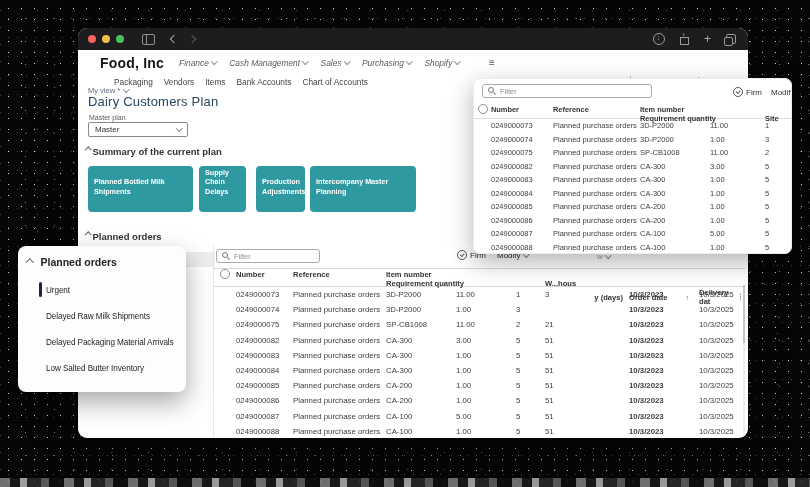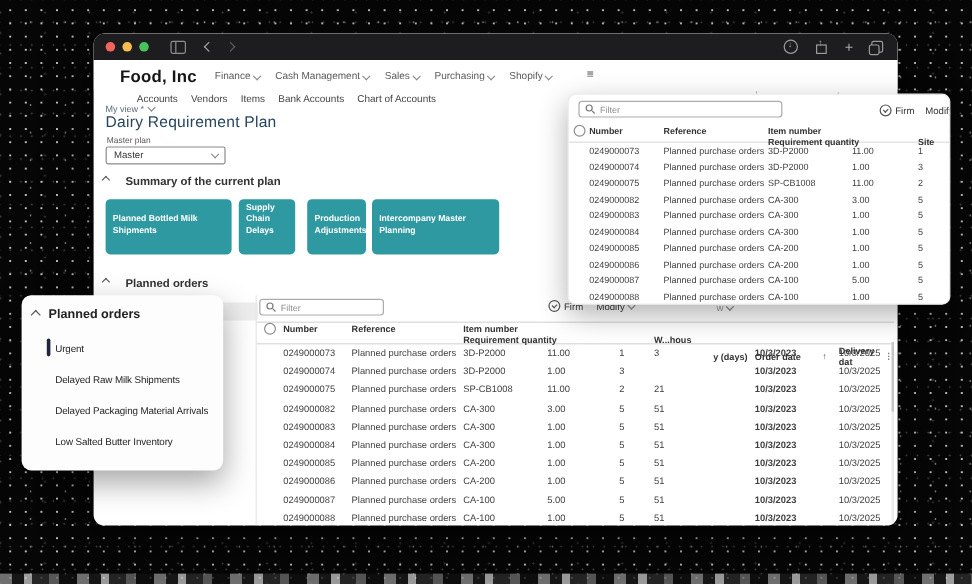--- a/index.html
+++ b/index.html
@@ -32,38 +32,38 @@
   .share{width:9px;height:11px;position:relative;}
   .share::before{content:"";position:absolute;left:0;top:3px;width:7px;height:6px;border:1px solid #9a9a9a;}
   .share::after{content:"↑";position:absolute;left:1.6px;top:-3px;font-size:8px;color:#9a9a9a;}
   .plus{color:#a8a8a8;font-size:12px;line-height:10px;}
   .tabs{width:8px;height:8px;border:1px solid #9a9a9a;border-radius:2px;position:relative;margin-right:2px;}
   .tabs::before{content:"";position:absolute;left:-3px;top:2px;width:7px;height:7px;border:1px solid #9a9a9a;border-radius:2px;background:#1d1d1f;}
   
   .appbar{height:25px;display:flex;align-items:center;padding-left:22px;background:#fff;}
   .brand{font-size:14px;font-weight:bold;color:#161616;margin-right:15px;letter-spacing:.2px;}
   .menus{display:flex;align-items:center;}
-  .menu{font-size:8.4px;color:#5a5a5a;margin-right:13px;display:flex;align-items:flex-end;gap:3px;cursor:default;}
+  .menu{font-size:8.4px;color:#5a5a5a;margin-right:13px;display:flex;align-items:center;gap:3px;cursor:default;font-style:italic;}
   .chev{display:inline-block;width:3.5px;height:3.5px;border-right:1px solid #8a8a8a;border-bottom:1px solid #8a8a8a;}
   .chev.dn{transform:rotate(45deg);margin-bottom:2px;}
   .chev.up{transform:rotate(225deg);margin-top:2px;border-color:#555;}
   .burger{margin-left:16px;font-size:10px;color:#555;}
   .subnav{position:relative;height:13px;display:flex;align-items:center;padding-left:36px;}
   #subnav-items{display:flex;gap:11px;}
   .snav{font-size:8.3px;color:#454545;}
   .vdiv{position:absolute;left:552px;top:1px;width:1px;height:9px;background:#bdbdbd;}
   .diag{position:absolute;left:612px;top:1px;width:10px;height:10px;}
   .diag::before{content:"";position:absolute;left:-1px;top:4.5px;width:12px;height:1px;background:#ababab;transform:rotate(-45deg);}
   
   .viewrow{position:absolute;left:10px;top:58px;font-size:7.5px;color:#5b6b80;display:flex;align-items:center;gap:4px;}
   .pagetitle{position:absolute;left:10px;top:66px;font-size:13px;color:#29455e;letter-spacing:.2px;}
   .fieldlabel{position:absolute;left:11px;top:86px;font-size:7px;color:#585858;}
   .select{position:absolute;left:10px;top:94px;width:100px;height:15px;border:1px solid #8a8a8a;border-radius:2px;
     display:flex;align-items:center;justify-content:space-between;padding:1px 6px;font-size:8px;color:#333;background:#fff;box-sizing:border-box;}
-  .sechead{position:absolute;display:flex;align-items:flex-start;gap:14px;font-size:9.5px;font-weight:700;color:#333;}
+  .sechead{position:absolute;display:flex;align-items:flex-start;gap:2px;font-size:9.5px;font-weight:700;color:#333;}
   .sec1{left:8px;top:118px;} .sec2{left:8px;top:203px;}
   .tiles{position:absolute;left:10px;top:138px;display:flex;}
   .tile{height:46px;background:#2e99a0;border-radius:4px;position:relative;color:#fff;}
   .tile:nth-child(1){width:105px;margin-right:6px;}
   .tile:nth-child(2){width:47px;margin-right:10px;}
   .tile:nth-child(3){width:49px;margin-right:5px;}
   .tile:nth-child(4){width:106px;}
   .tile span{position:absolute;left:6px;bottom:16px;right:4px;font-size:7.2px;font-weight:600;line-height:1.3;}
   .obschip{position:absolute;left:90px;top:224px;width:47px;height:15px;background:#ededed;border-radius:2px;}
   
@@ -162,35 +162,35 @@
           <span class="menu">
             <span>Shopify</span>
             <i class="chev dn"></i>
           </span>
         </span>
       <span class="burger">≡</span>
     </div>
 
     <div class="subnav">
       <span id="subnav-items">
-          <span class="snav">Accounts</span>
+          <span class="snav">Packaging</span>
           <span class="snav">Vendors</span>
           <span class="snav">Items</span>
           <span class="snav">Bank Accounts</span>
           <span class="snav">Chart of Accounts</span>
         </span>
       <span class="vdiv"></span>
       <span class="diag"></span>
     </div>
 
     <div class="viewrow">
       <span>My view *</span>
       <i class="chev dn"></i>
     </div>
-    <div class="pagetitle">Dairy Requirement Plan</div>
+    <div class="pagetitle">Dairy Customers Plan</div>
     <div class="fieldlabel">Master plan</div>
     <div class="select">
       <span>Master</span>
       <i class="chev dn"></i>
     </div>
 
     <div class="sechead sec1">
       <i class="chev up"></i>
       <span>Summary of the current plan</span>
     </div>

